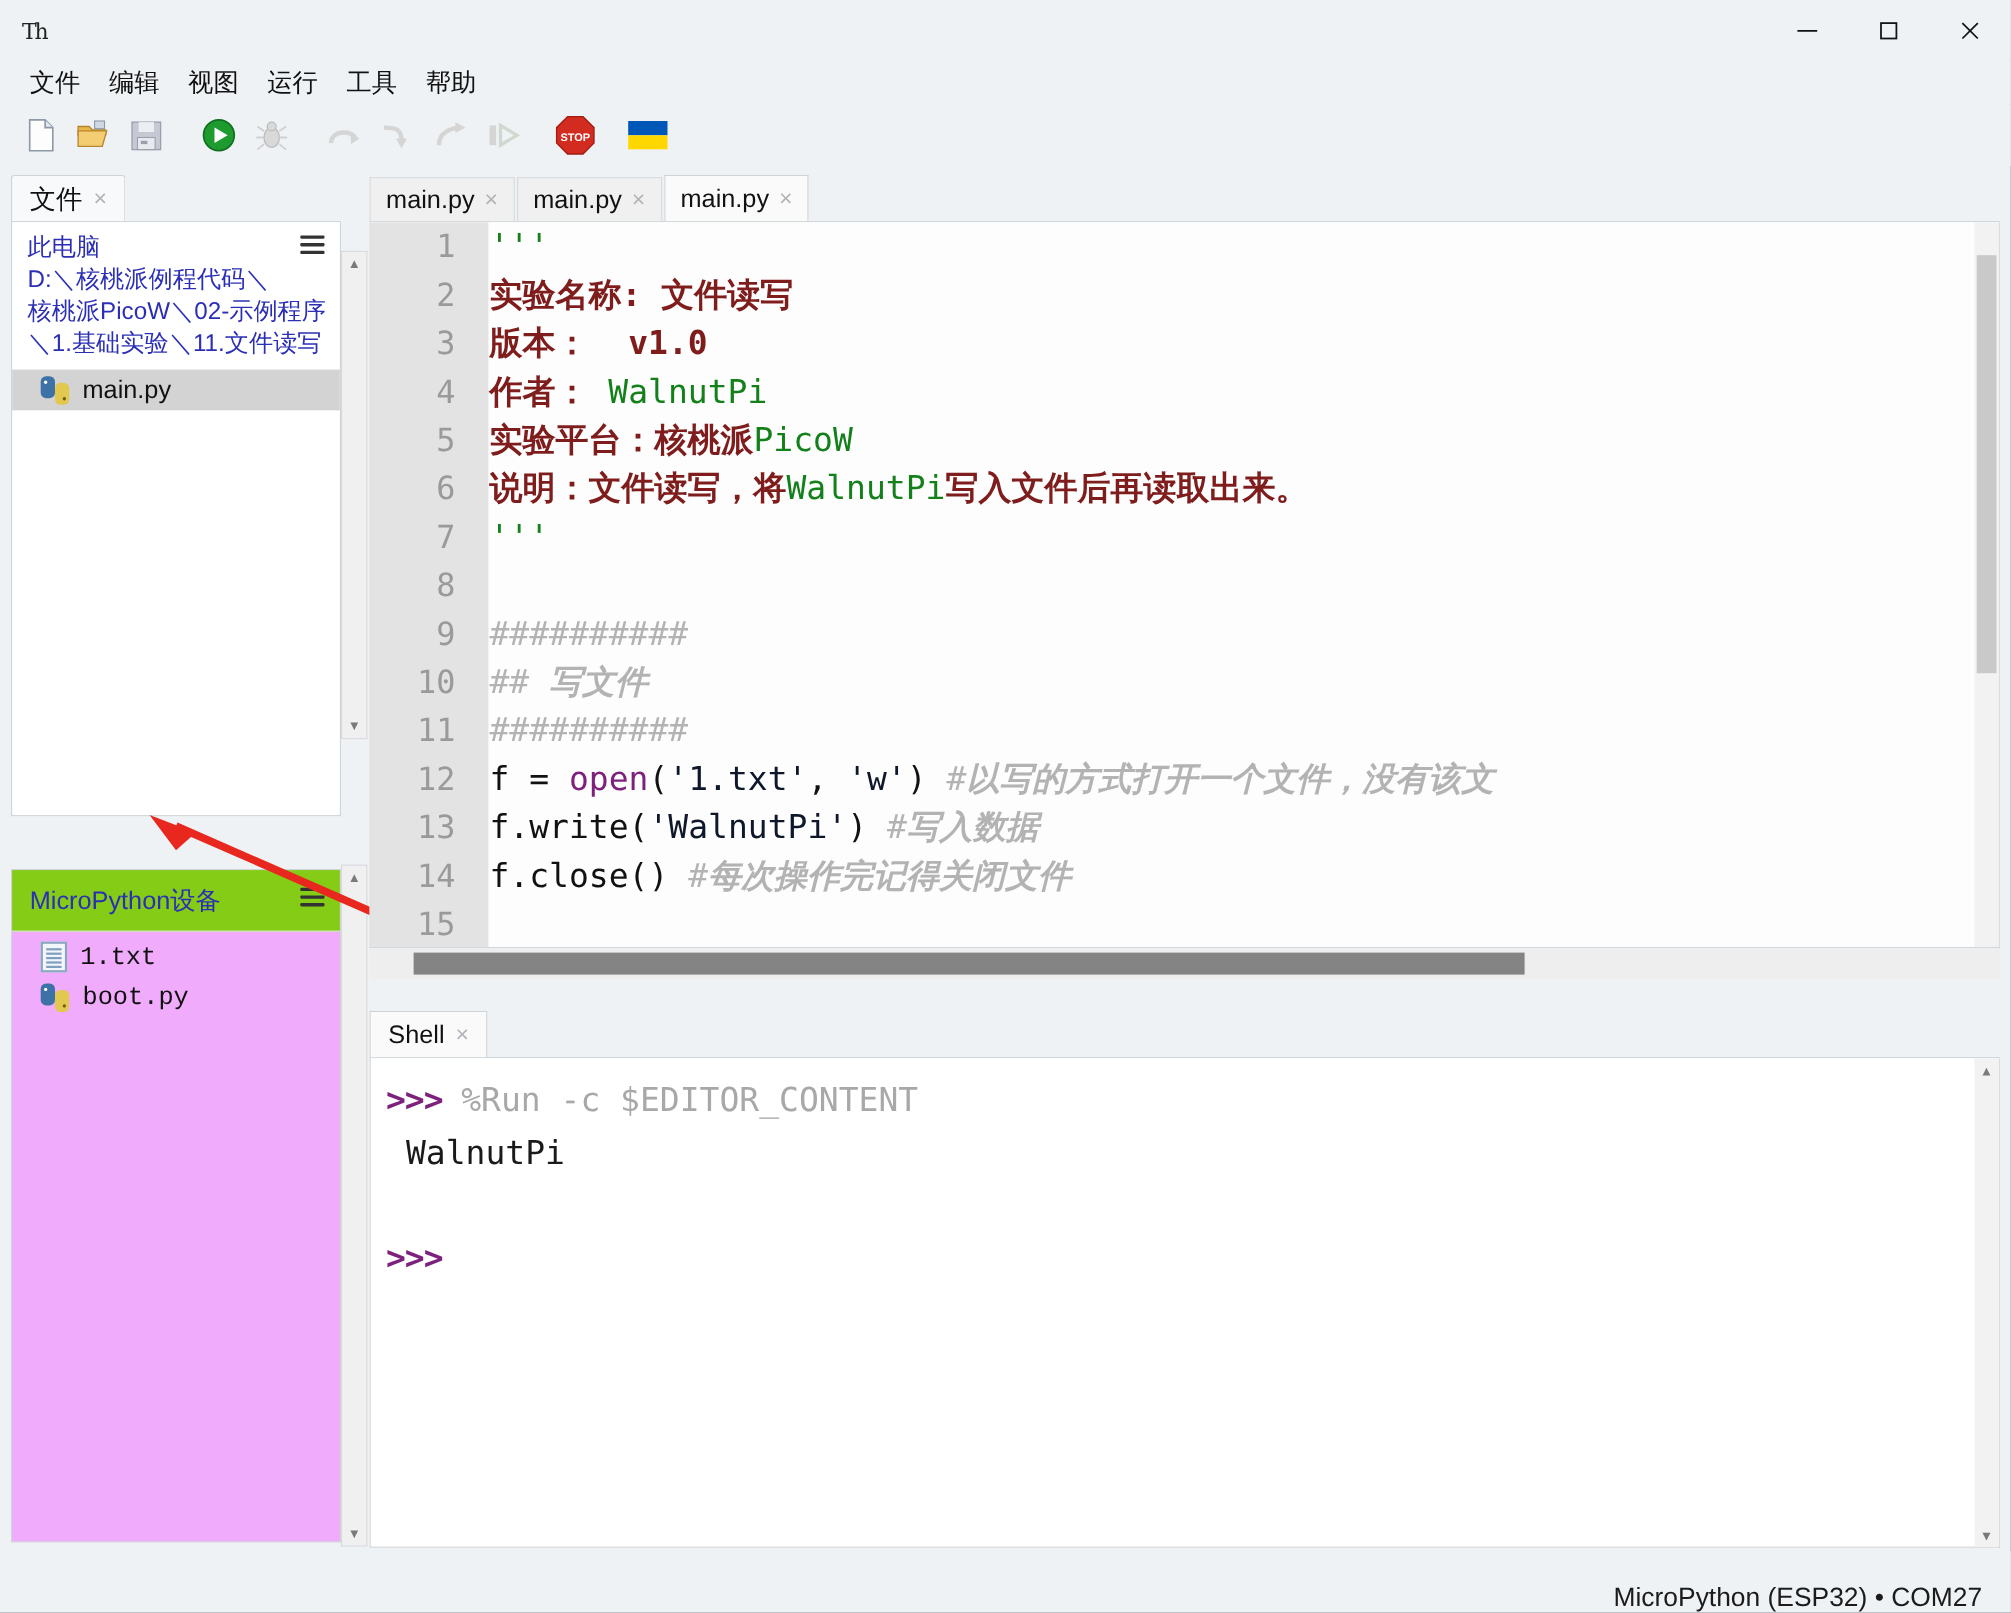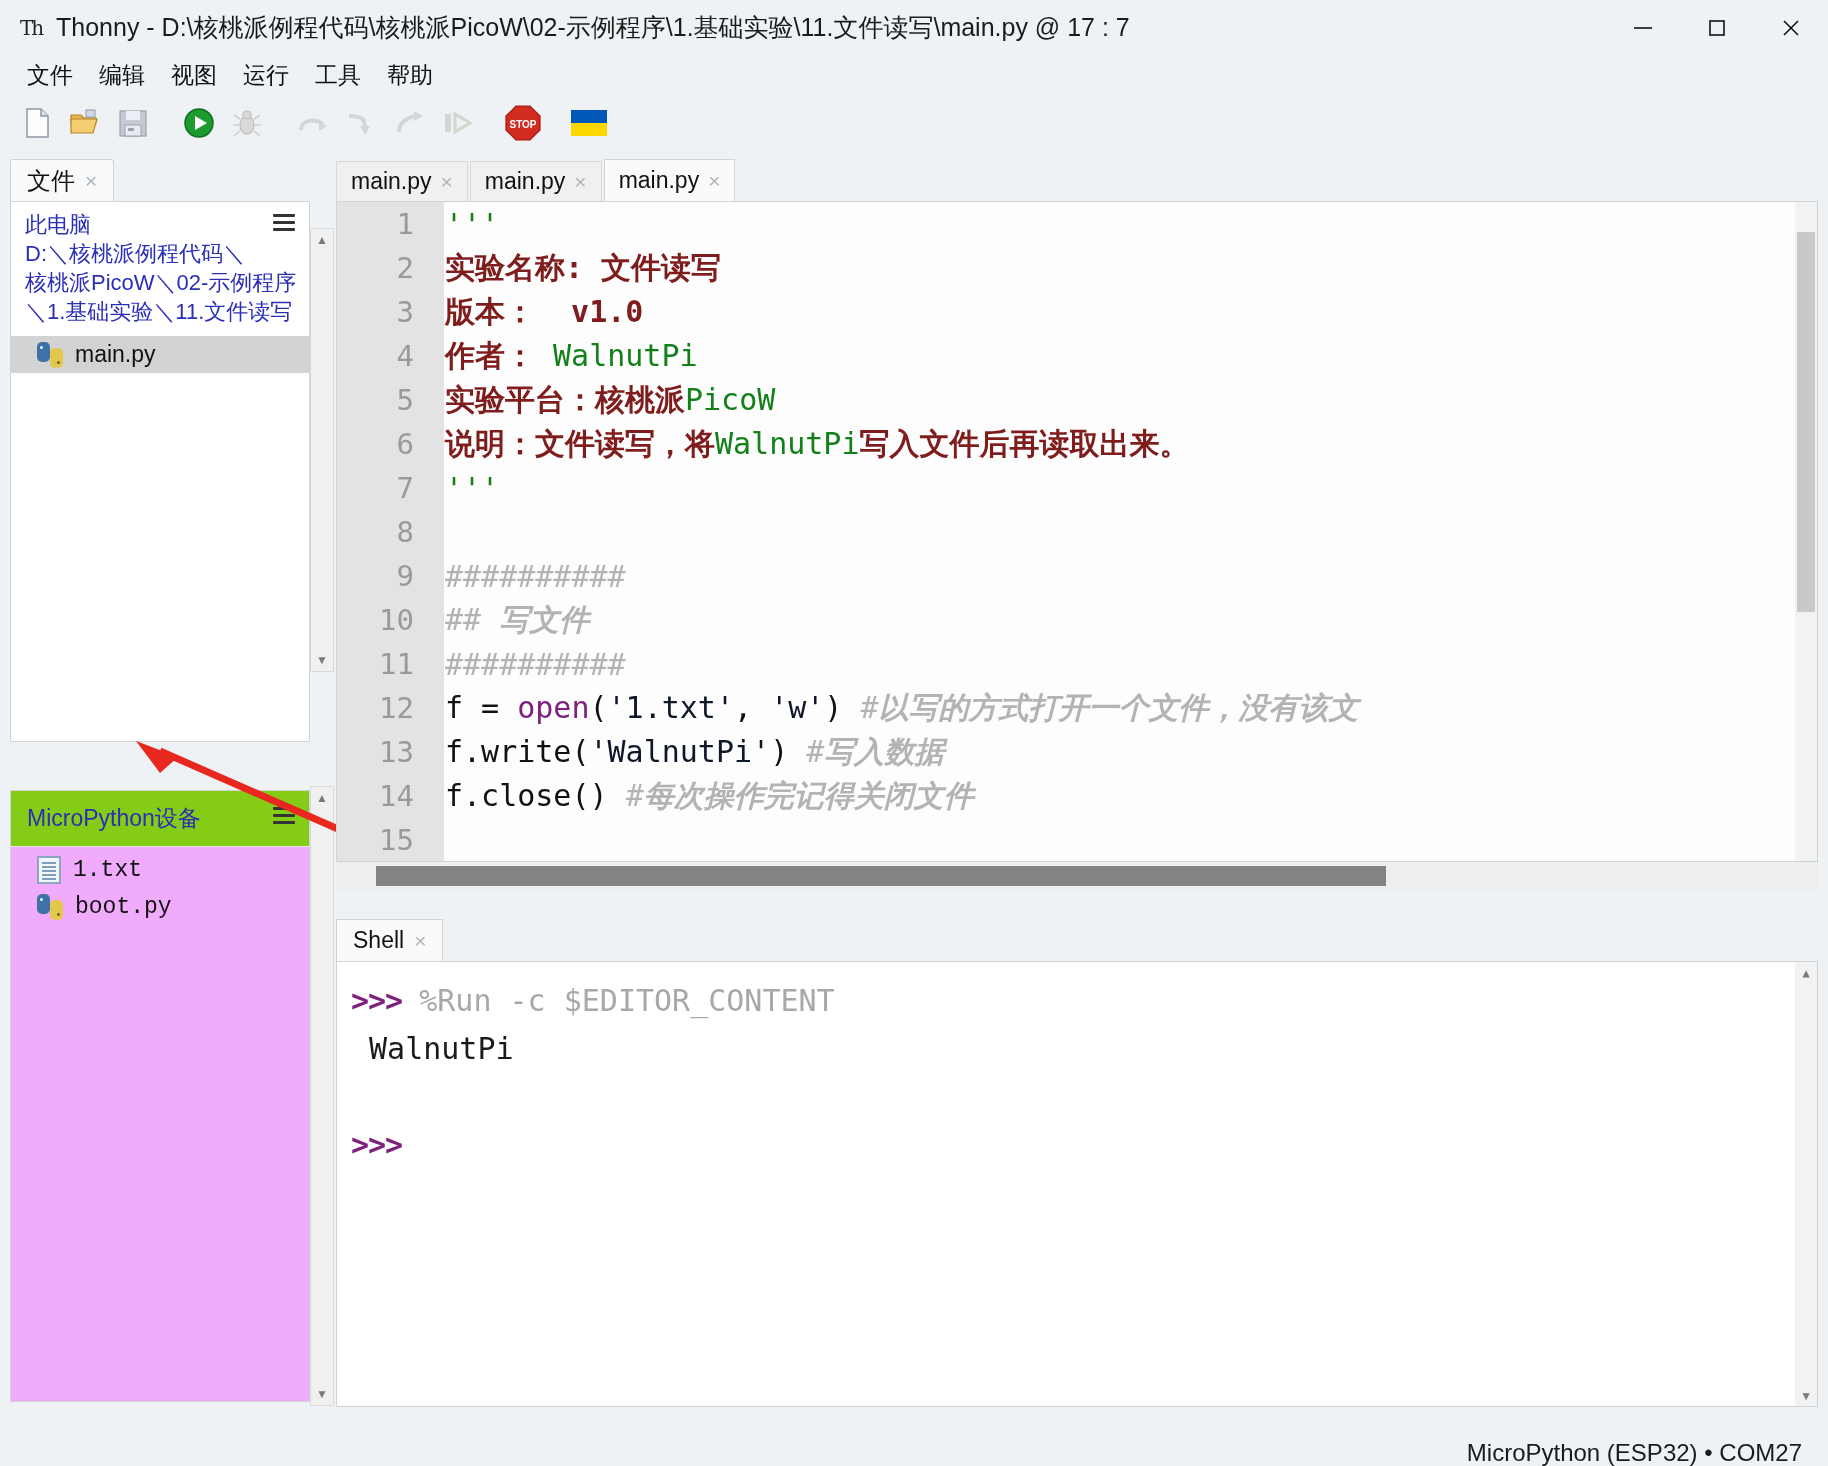--- a/index.html
+++ b/index.html
@@ -226,21 +226,20 @@
 <body>
 
 <div id="app">
 
   <div class="titlebar">
     <div class="title-icon">
       <svg width="26" height="26" viewBox="0 0 26 26">
         <text x="0" y="20" font-family="DejaVu Serif, serif" font-size="20" fill="#222">Th</text>
       </svg>
     </div>
-    <div class="title-text">Thonny  -  D:\核桃派例程代码\核桃派PicoW\02-示例程序\1.基础实验\11.文件读写\main.py  @  17 : 7</div>
     <div class="win-buttons">
       <div class="win-btn">
         <svg width="24" height="24" viewBox="0 0 24 24">
             <line x1="3" y1="12" x2="21" y2="12" stroke="#111" stroke-width="1.6"></line>
           </svg>
       </div>
       <div class="win-btn">
         <svg width="24" height="24" viewBox="0 0 24 24">
             <rect x="5" y="5" width="14" height="14" fill="none" stroke="#111" stroke-width="1.6"></rect>
           </svg>

